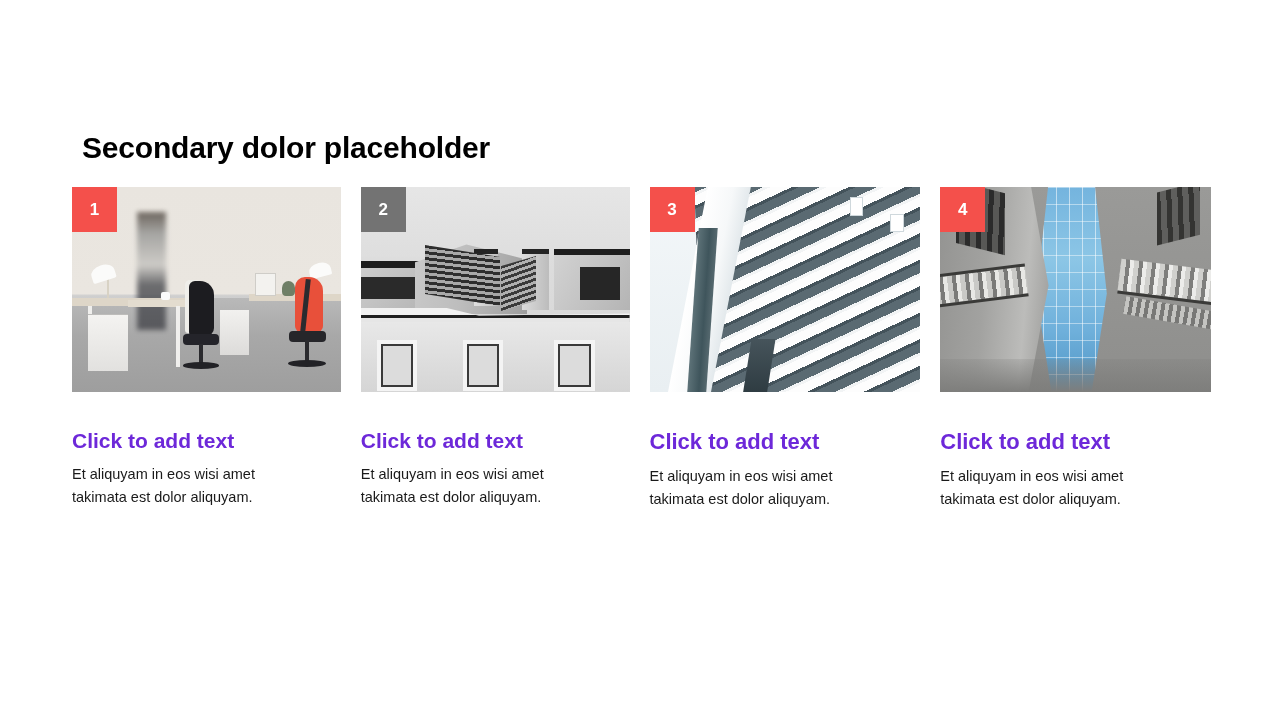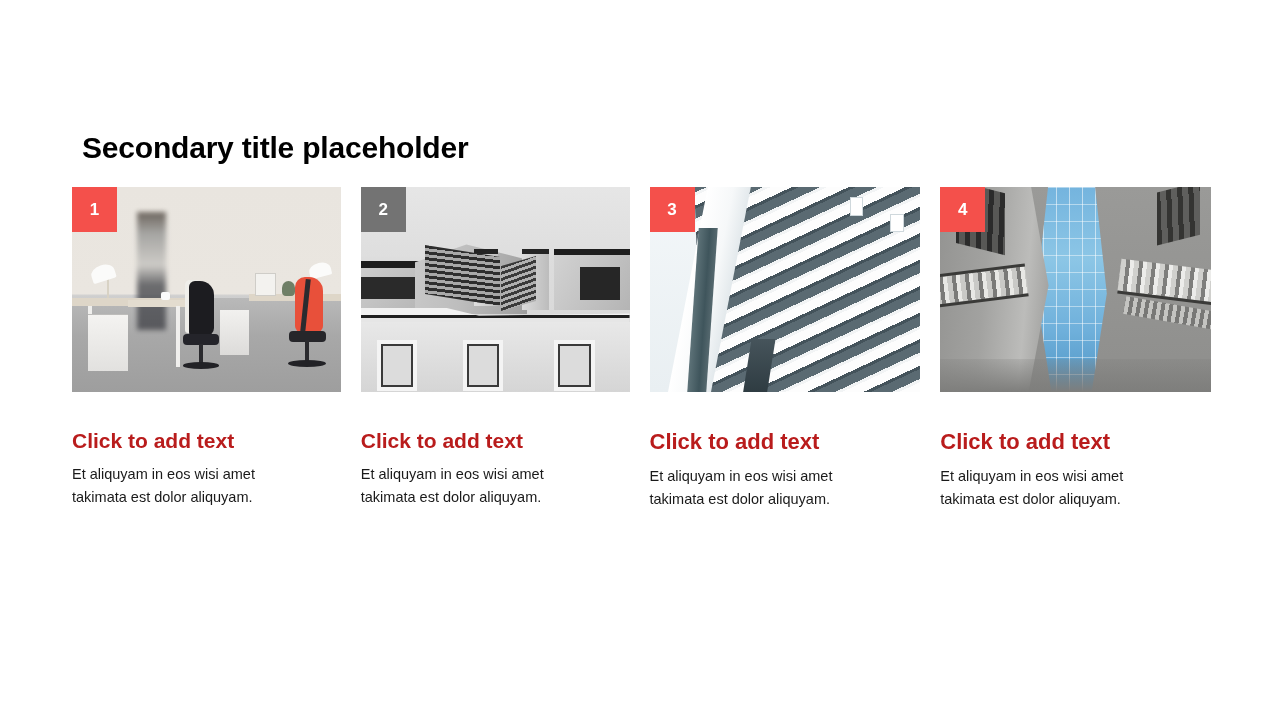--- a/index.html
+++ b/index.html
@@ -66,21 +66,21 @@
     display: flex;
     align-items: center;
     justify-content: center;
     z-index: 5;
   }
 
   .card-heading {
     margin-top: 37px;
     font-size: 21px;
     font-weight: bold;
-    color: #b91c1c;
+    color: #6d28d9;
     line-height: 1.1;
     white-space: nowrap;
   }
   .card.wide .card-heading {
     margin-top: 38px;
     font-size: 22px;
   }
 
   .card-body {
     margin-top: 11px;
@@ -362,21 +362,21 @@
   .ph-sky .base {
     position: absolute; left: 0; right: 0; bottom: 0; height: 16%;
     background: linear-gradient(180deg,rgba(120,120,118,.2),#7e7e7c);
   }
 </style>
 </head>
 <body>
 
 <div class="slide">
 
-  <div class="slide-title">Secondary title placeholder</div>
+  <div class="slide-title">Secondary dolor placeholder</div>
 
   <div class="cards">
 
     <div class="card">
       <div class="card-photo ph-office">
         <div class="badge">1</div>
         <div class="floor"></div>
         <div class="desk3"></div>
         <div class="mon"></div>
         <div class="plant"></div>

